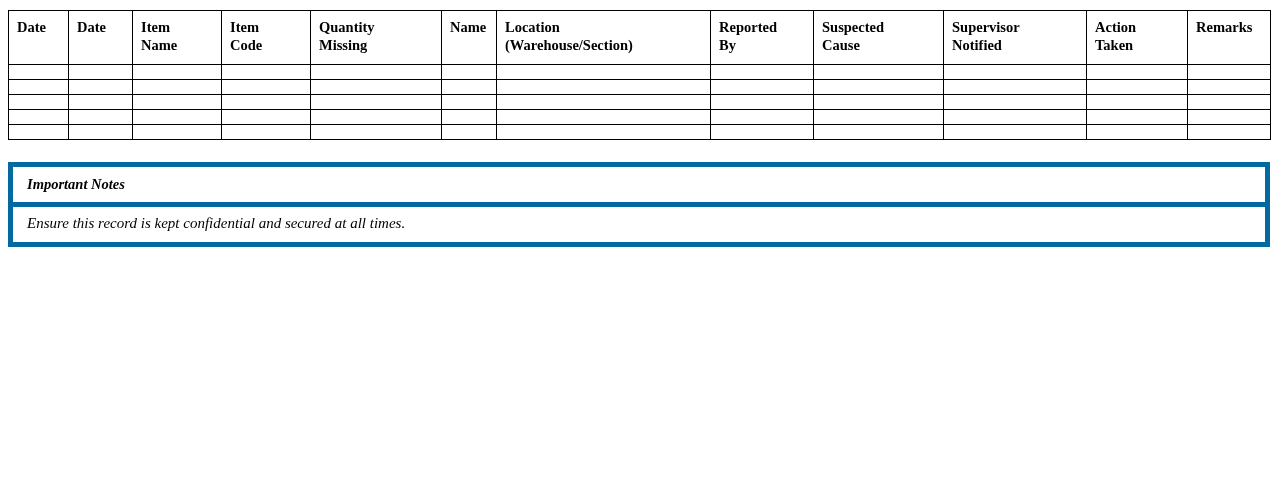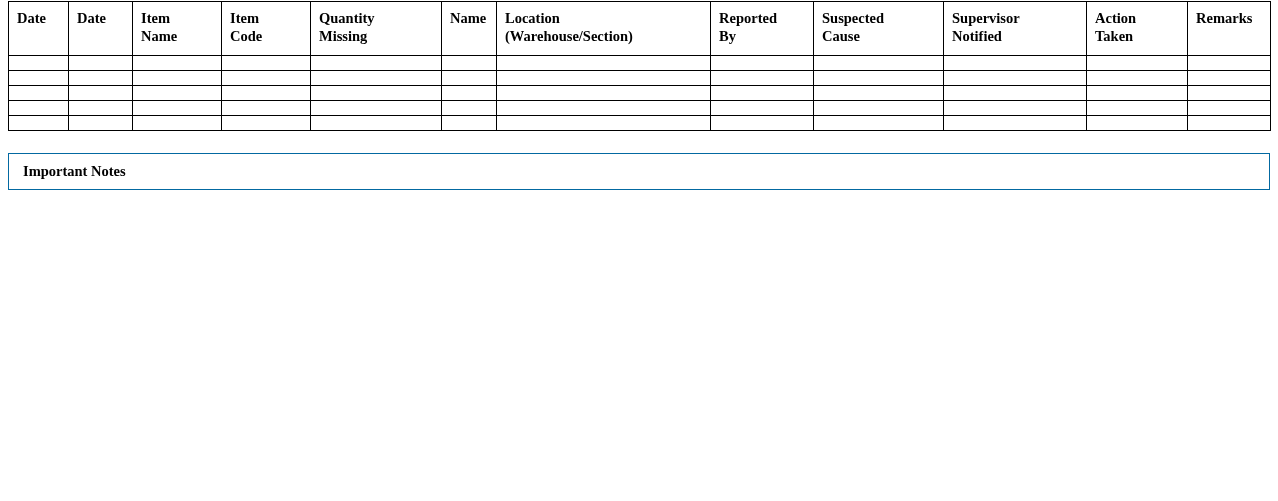--- a/index.html
+++ b/index.html
@@ -12,21 +12,21 @@
     height: 501px;
     font-family: "Liberation Serif", serif;
     color: #000000;
     position: relative;
     overflow: hidden;
   }
 
   .page {
     position: absolute;
     left: 8px;
-    top: 1px;
+    top: 10px;
     width: 1262px;
   }
 
   table.record-table {
     border-collapse: collapse;
     width: 1262px;
     table-layout: fixed;
     border: 1px solid #000;
   }
   table.record-table th,
@@ -51,25 +51,26 @@
     height: 22px;
   }
 
   table.notes-table {
     border-collapse: collapse;
     width: 1262px;
     table-layout: fixed;
     border: 1px solid #000;
   }
   table.notes-table td {
-    border: 1px solid #0369a1;
+    border: 5px solid #0369a1;
     padding: 6px 10px 7px 14px;
     font-size: 15px;
     line-height: 1.3;
     height: 22px;
+    font-style: italic;
   }
   table.notes-table td.notes-heading {
     font-weight: bold;
     font-size: 14.5px;
   }
 
   .nowrap-break {
     white-space: pre-line;
   }
 </style>
@@ -191,16 +192,19 @@
       </tbody>
   </table>
 
   <div class="spacer"></div>
 
   <table class="notes-table">
     <tbody id="notes-body">
         <tr>
           <td class="notes-heading">Important Notes</td>
         </tr>
+        <tr>
+          <td>Ensure this record is kept confidential and secured at all times.</td>
+        </tr>
       </tbody>
   </table>
 
 </div>
 
 </body></html>

